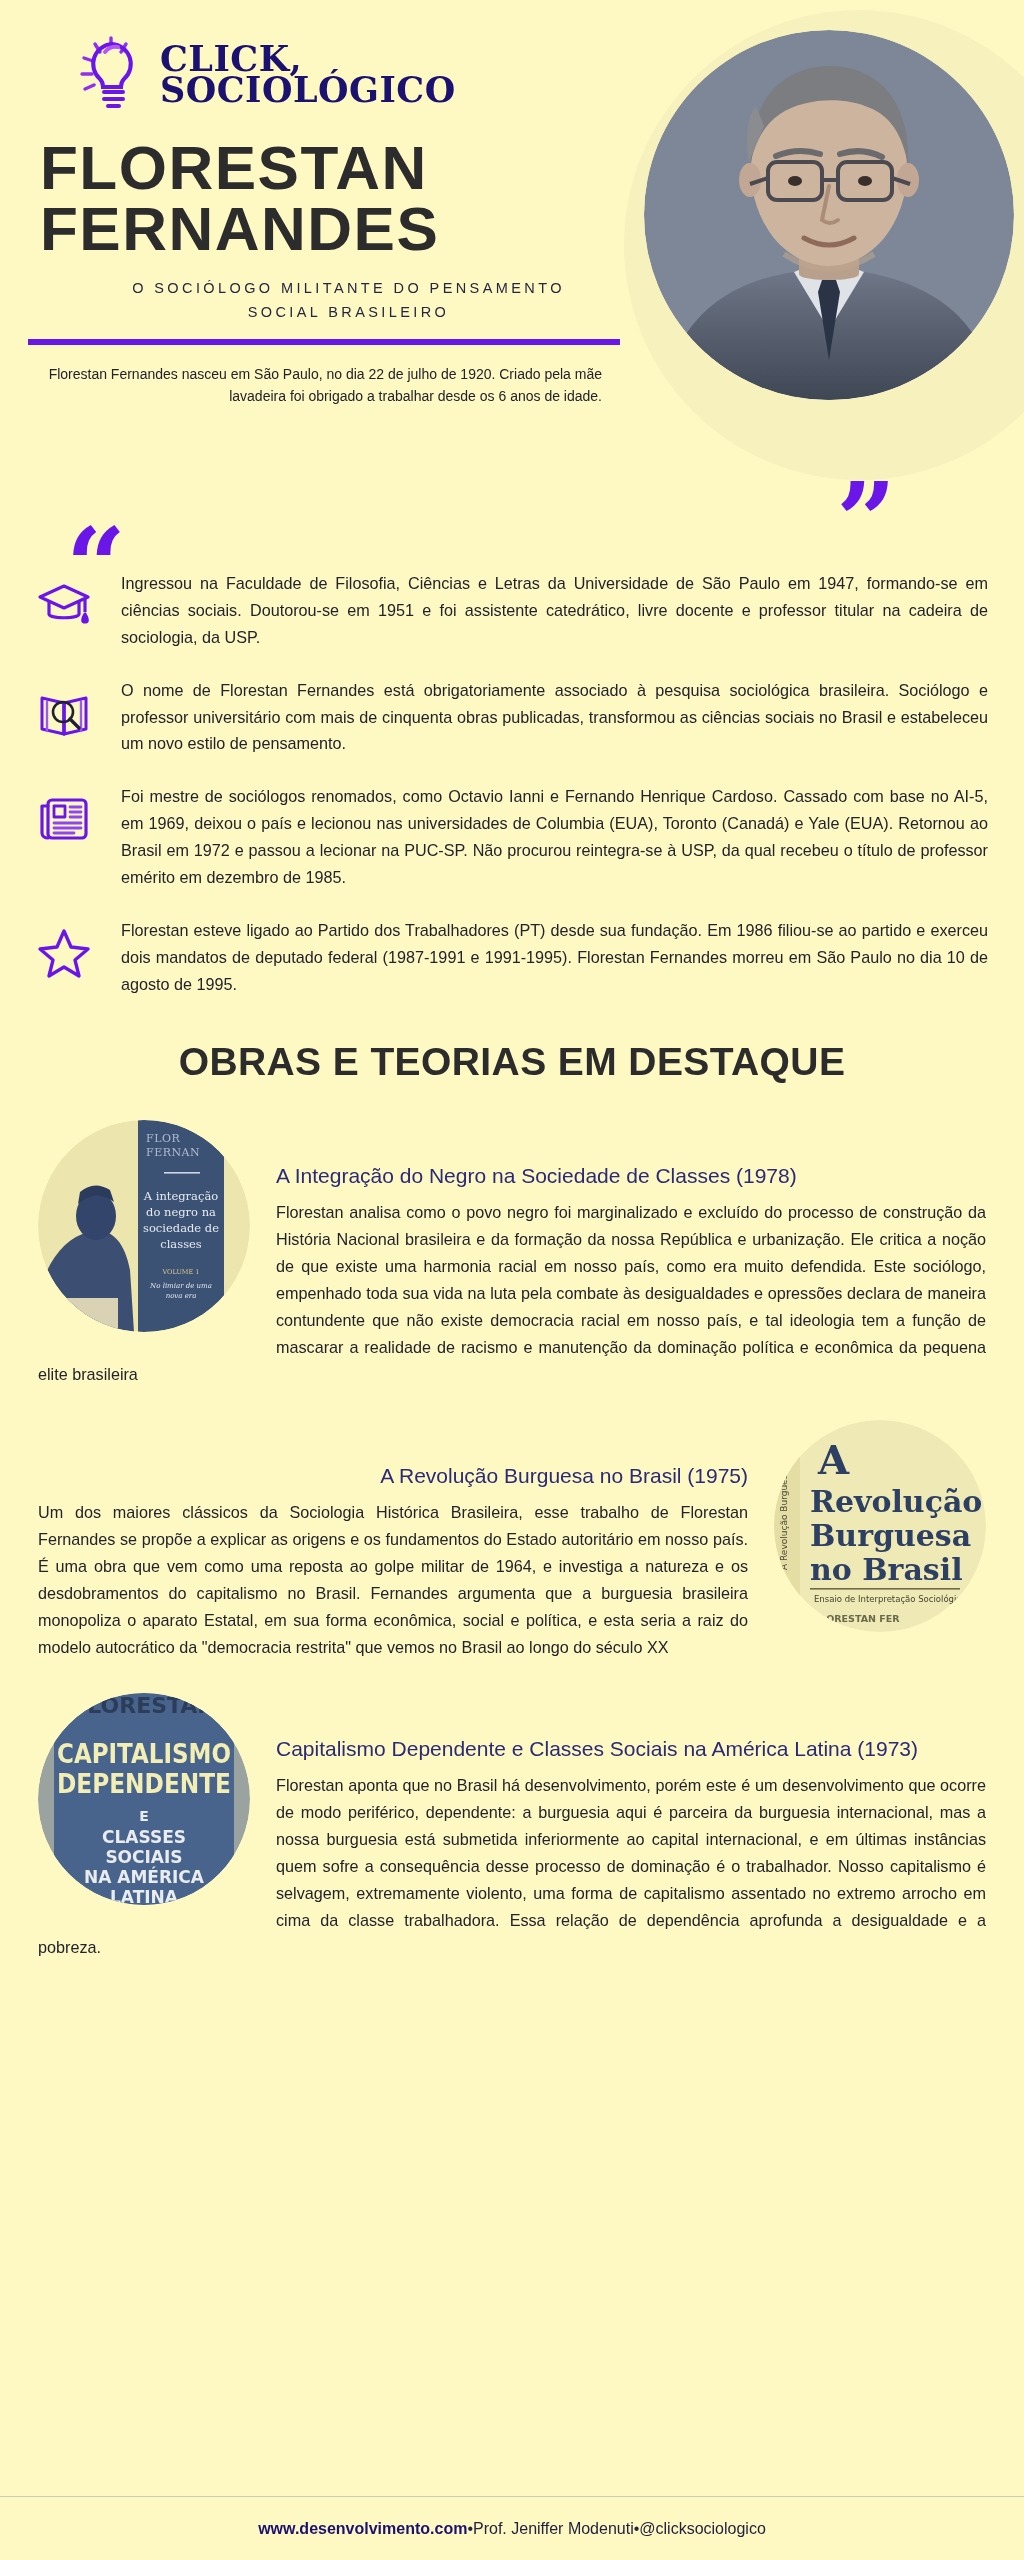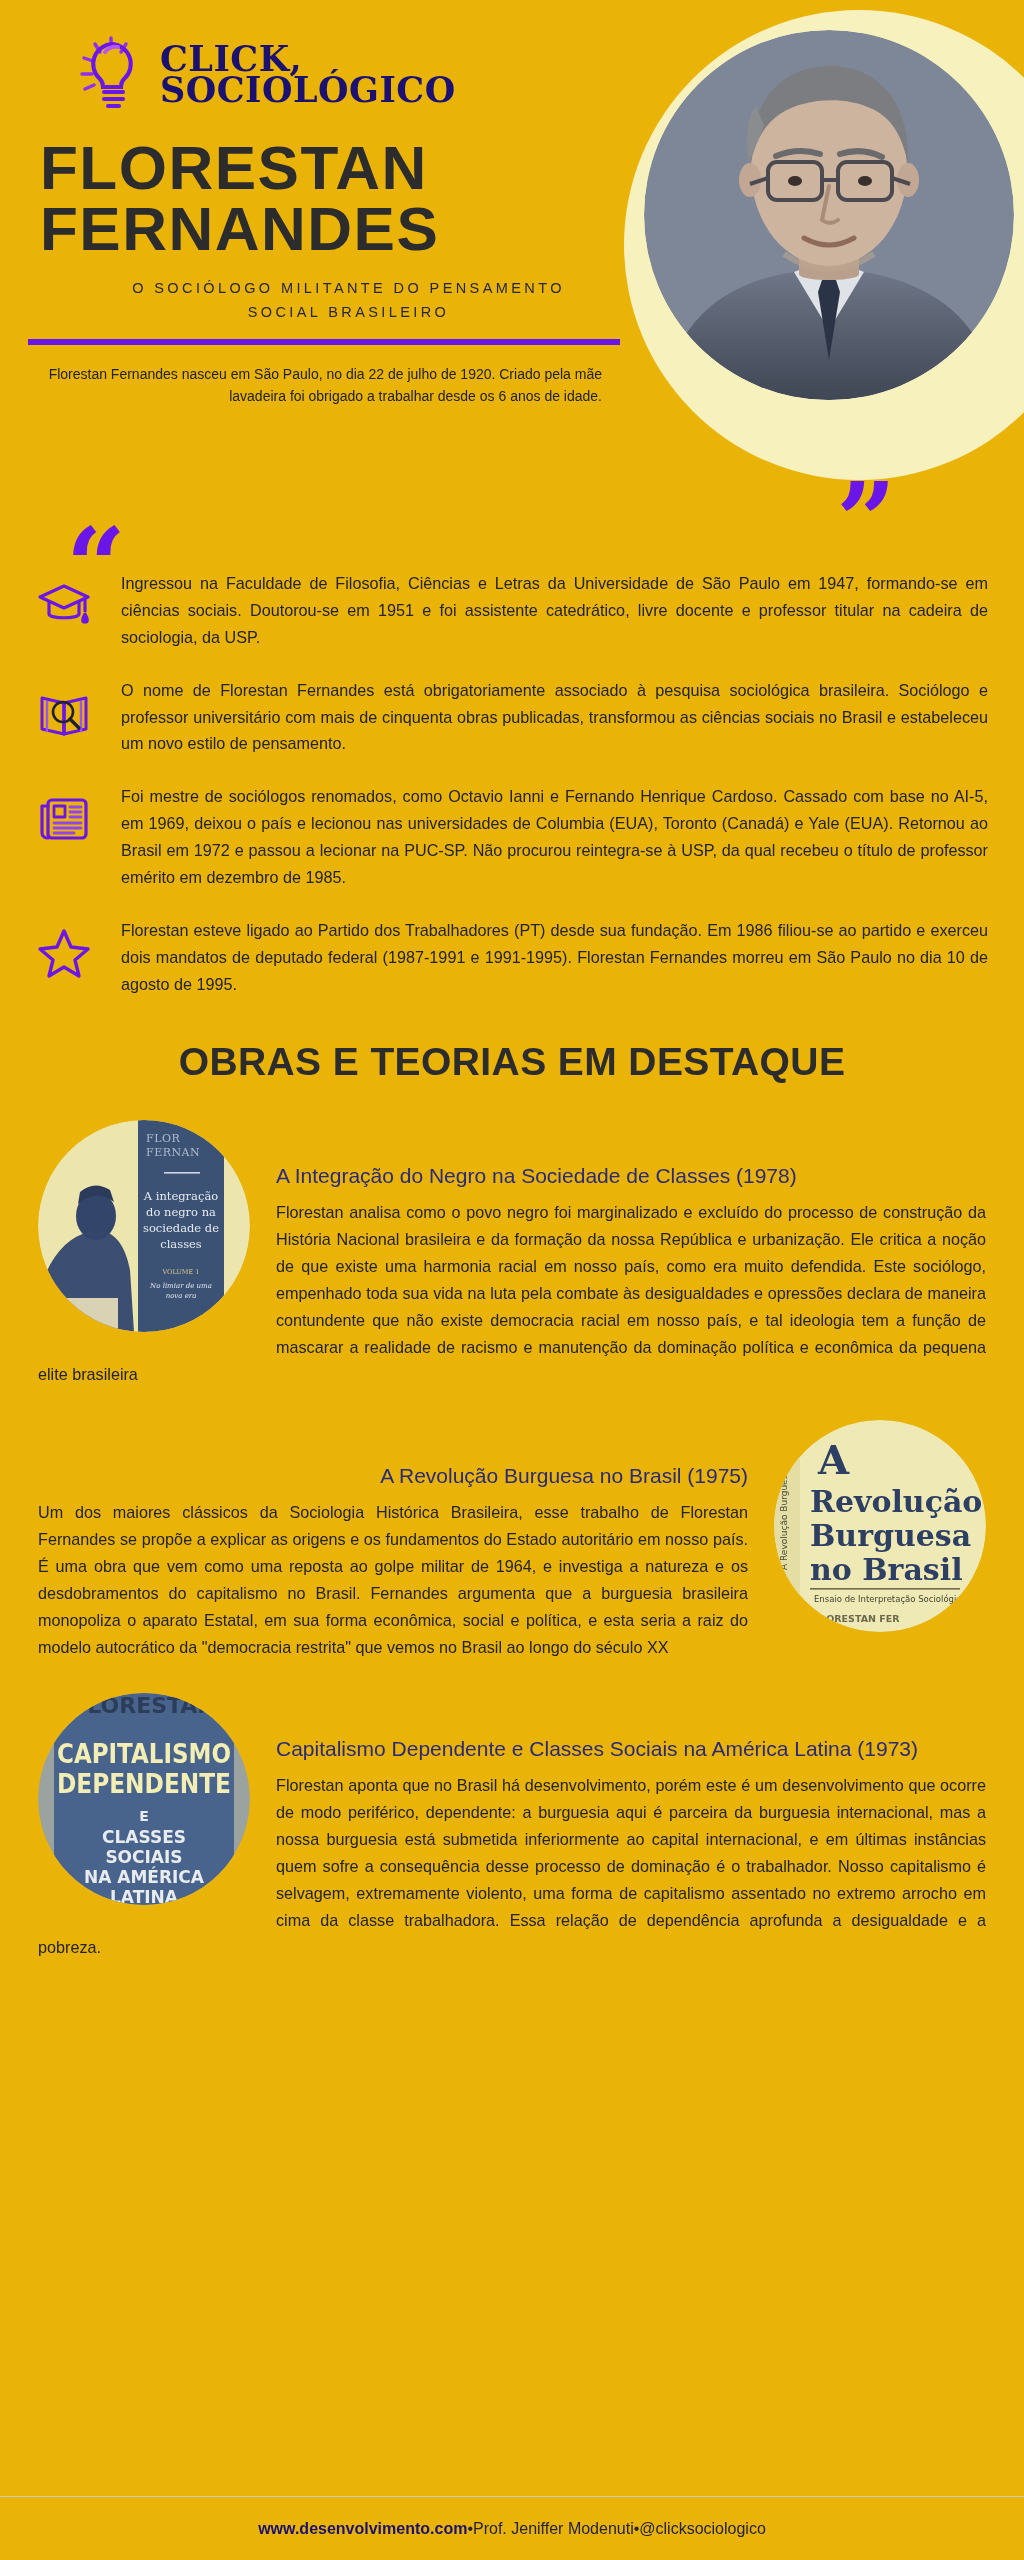--- a/index.html
+++ b/index.html
@@ -7,21 +7,21 @@
   html,body{ background:#ffffff; }
   body{
     font-family:"Liberation Sans", sans-serif;
     -webkit-font-smoothing:antialiased;
   }
   .page{
     position:relative;
     width:1024px;
     height:2560px;
     margin:0 auto;
-    background:#eab308;
+    background:#fef9c3;
     overflow:hidden;
   }
   
   .hero{ position:relative; height:500px; }
   .yellow-circle{
     position:absolute;
     right:-70px; top:10px;
     width:470px; height:470px;
     border-radius:50%;
     background:#f7f2bd;

